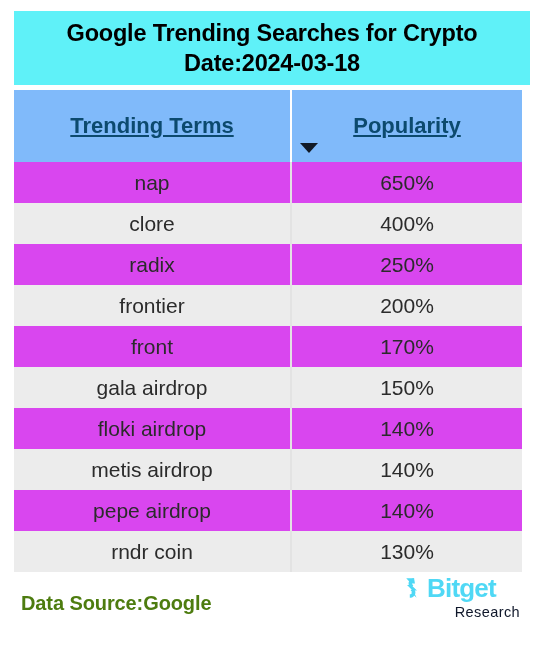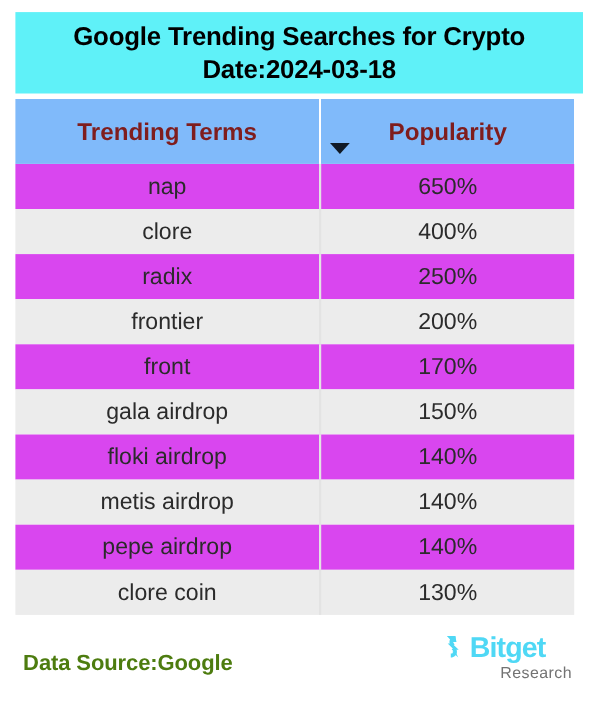--- a/index.html
+++ b/index.html
@@ -52,29 +52,30 @@
     top: 90px;
     width: 508px;
     border-collapse: collapse;
     table-layout: fixed;
   }
   .table col.c1 { width: 277px; }
   .table col.c2 { width: 231px; }
 
   thead th {
     background: #80BAFA;
-    height: 59px;
+    height: 72px;
     padding: 0;
-    color: #7f1d1d;
+    color: #0c4a6e;
     font-weight: bold;
     font-size: 22px;
     text-align: center;
     vertical-align: middle;
     position: relative;
     border: none;
+    text-decoration: underline;
   }
   thead th.col-terms {
     border-right: 2px solid #ffffff;
   }
   .sort-caret {
     position: absolute;
     left: 8px;
     bottom: 9px;
     width: 0;
     height: 0;
@@ -139,21 +140,21 @@
   .brand-name {
     font-size: 26px;
     font-weight: bold;
     color: #4FD8F5;
     letter-spacing: -0.8px;
     line-height: 26px;
   }
   .brand-sub {
     text-align: right;
     font-size: 14.5px;
-    color: #737373;
+    color: #0f172a;
     letter-spacing: 0.4px;
     margin-top: 1px;
     padding-right: 2px;
   }
 </style>
 </head>
 <body>
 
 <div id="page">
 
@@ -207,21 +208,21 @@
       </tr>
       <tr>
         <td class="cell-term">metis airdrop</td>
         <td class="cell-pop">140%</td>
       </tr>
       <tr>
         <td class="cell-term">pepe airdrop</td>
         <td class="cell-pop">140%</td>
       </tr>
       <tr>
-        <td class="cell-term">clore coin</td>
+        <td class="cell-term">rndr coin</td>
         <td class="cell-pop">130%</td>
       </tr>
     </tbody>
   </table>
 
   <div class="footer">
     <div class="data-source">Data Source:Google</div>
 
     <div class="brand">
       <div class="brand-top">

